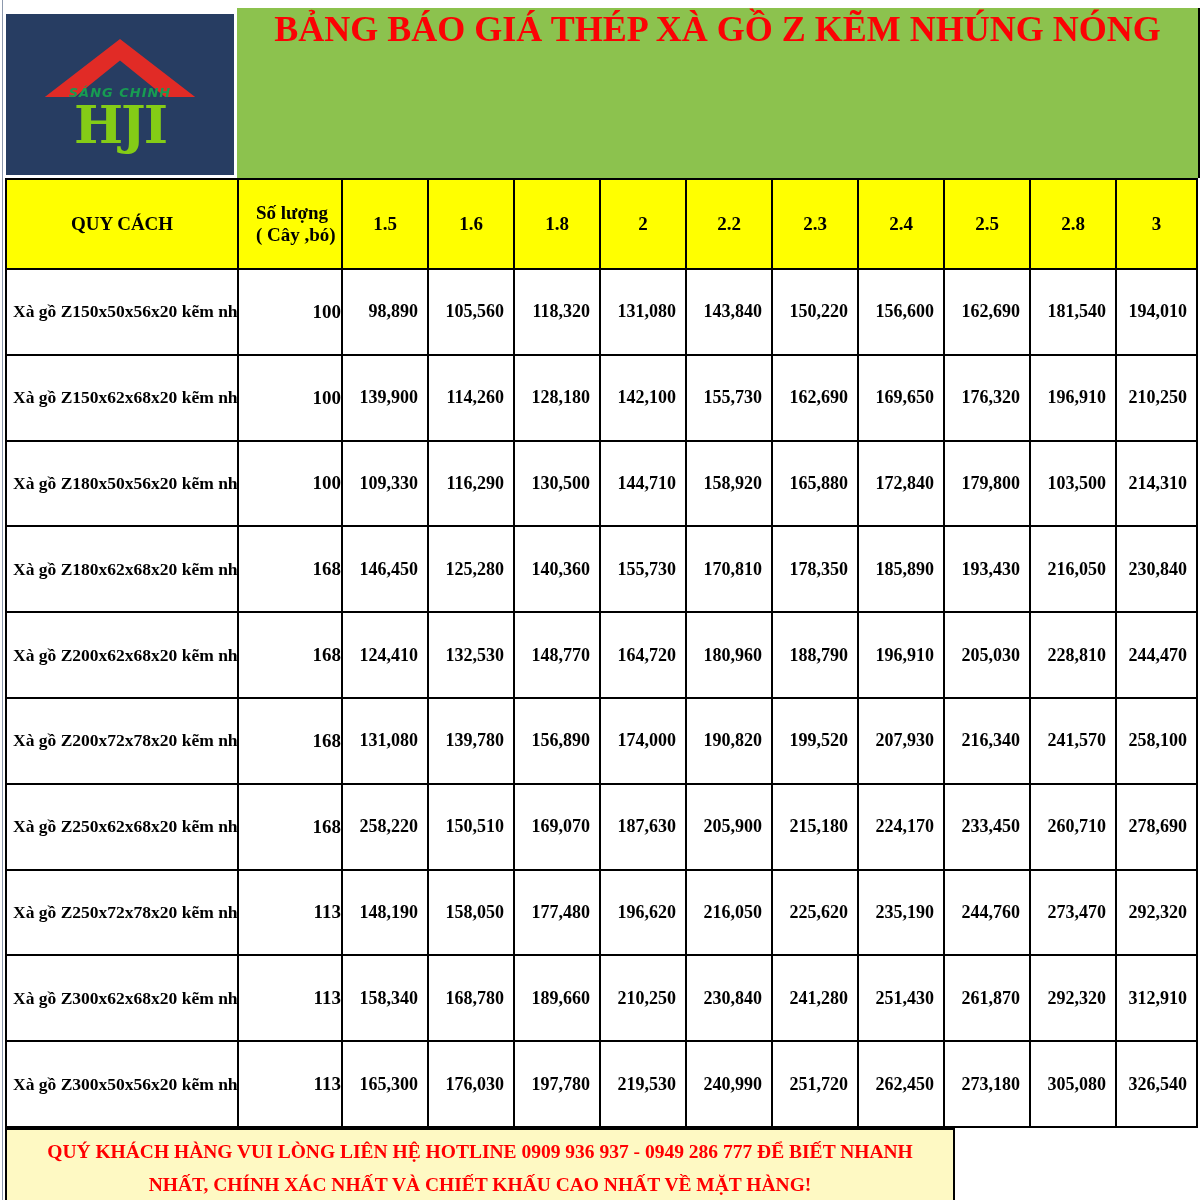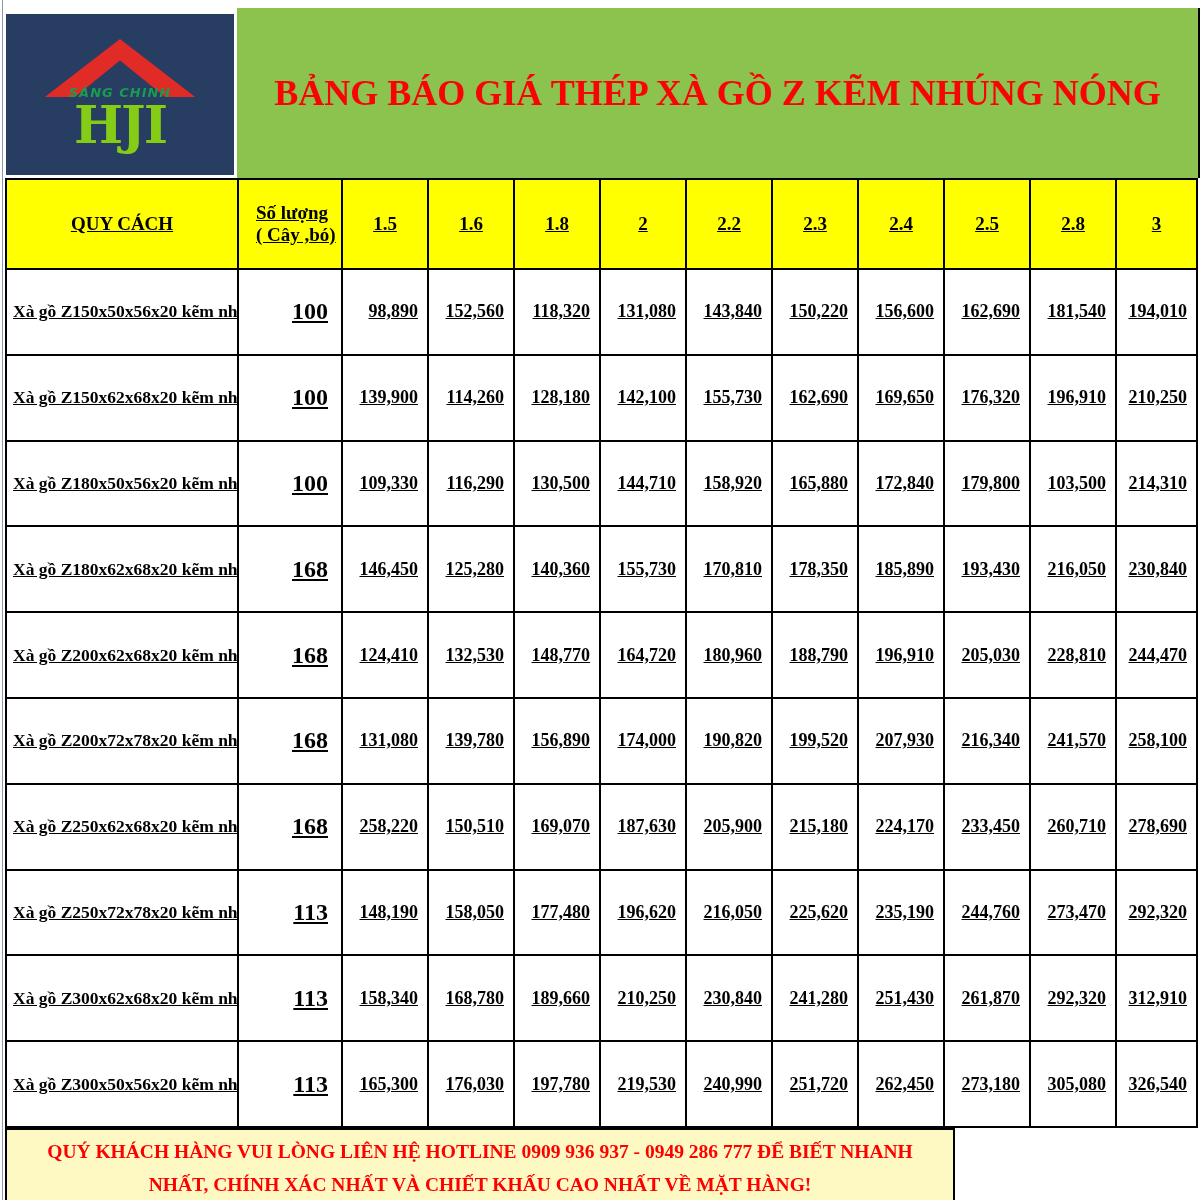--- a/index.html
+++ b/index.html
@@ -41,48 +41,48 @@
   }
   .monogram {
     color: #84cc16;
     font-family: "DejaVu Serif", serif;
     font-weight: bold;
     font-size: 52px; line-height: 0.95;
     letter-spacing: -2px;
   }
   .title-cell {
     flex: 1; background: #8CC24E;
-    display: flex; align-items: center; justify-content: center;
+    display: flex; justify-content: center;
     border-right: 2px solid #000;
   }
   .page-title {
     color: #FB0204; font-weight: bold; font-size: 36px;
     text-align: center; white-space: nowrap;
   }
   
   table.price-table {
     width: 1193px;
     border-collapse: collapse;
     table-layout: fixed;
   }
   .price-table th, .price-table td {
     border: 2px solid #000;
     font-weight: bold;
     color: #000;
     vertical-align: middle;
     overflow: hidden; white-space: nowrap;
   }
-  .price-table tr { height: 85.8px; text-decoration: underline; }
+  .price-table tr { height: 85.8px; }
   .price-table tr.head-row { height: 90px; }
   .price-table th { background: #FFFF00; font-size: 19px; }
   .spec-head { text-align: center; }
   .qty-head { text-align: left; font-size: 17px; padding-left: 17px; }
   .len-head { text-align: center; font-size: 18px; }
   .name-cell { text-align: left; padding-left: 6px; font-size: 17.5px; background: #fff; }
-  .qty-cell { text-align: right; padding-right: 13px; font-size: 24px; background: #fff; }
+  .qty-cell { text-align: right; padding-right: 0; font-size: 19px; background: #fff; }
   .price-cell { text-align: right; padding-right: 9px; font-size: 18px; background: #fff; }
   
   .footer {
     height: 80px; width: 950px;
     box-sizing: border-box;
     background: #fef9c3;
     border: 2px solid #000;
     border-top-width: 2px;
     display: flex; align-items: center; justify-content: center;
     text-align: center;
@@ -143,21 +143,21 @@
           <th class="len-head">2.5</th>
           <th class="len-head">2.8</th>
           <th class="len-head">3</th>
         </tr>
     </thead>
     <tbody id="table-body">
         <tr>
           <td class="name-cell">Xà gồ Z150x50x56x20 kẽm nhúng</td>
           <td class="qty-cell">100</td>
           <td class="price-cell">98,890</td>
-          <td class="price-cell">152,560</td>
+          <td class="price-cell">105,560</td>
           <td class="price-cell">118,320</td>
           <td class="price-cell">131,080</td>
           <td class="price-cell">143,840</td>
           <td class="price-cell">150,220</td>
           <td class="price-cell">156,600</td>
           <td class="price-cell">162,690</td>
           <td class="price-cell">181,540</td>
           <td class="price-cell">194,010</td>
         </tr>
         <tr>

